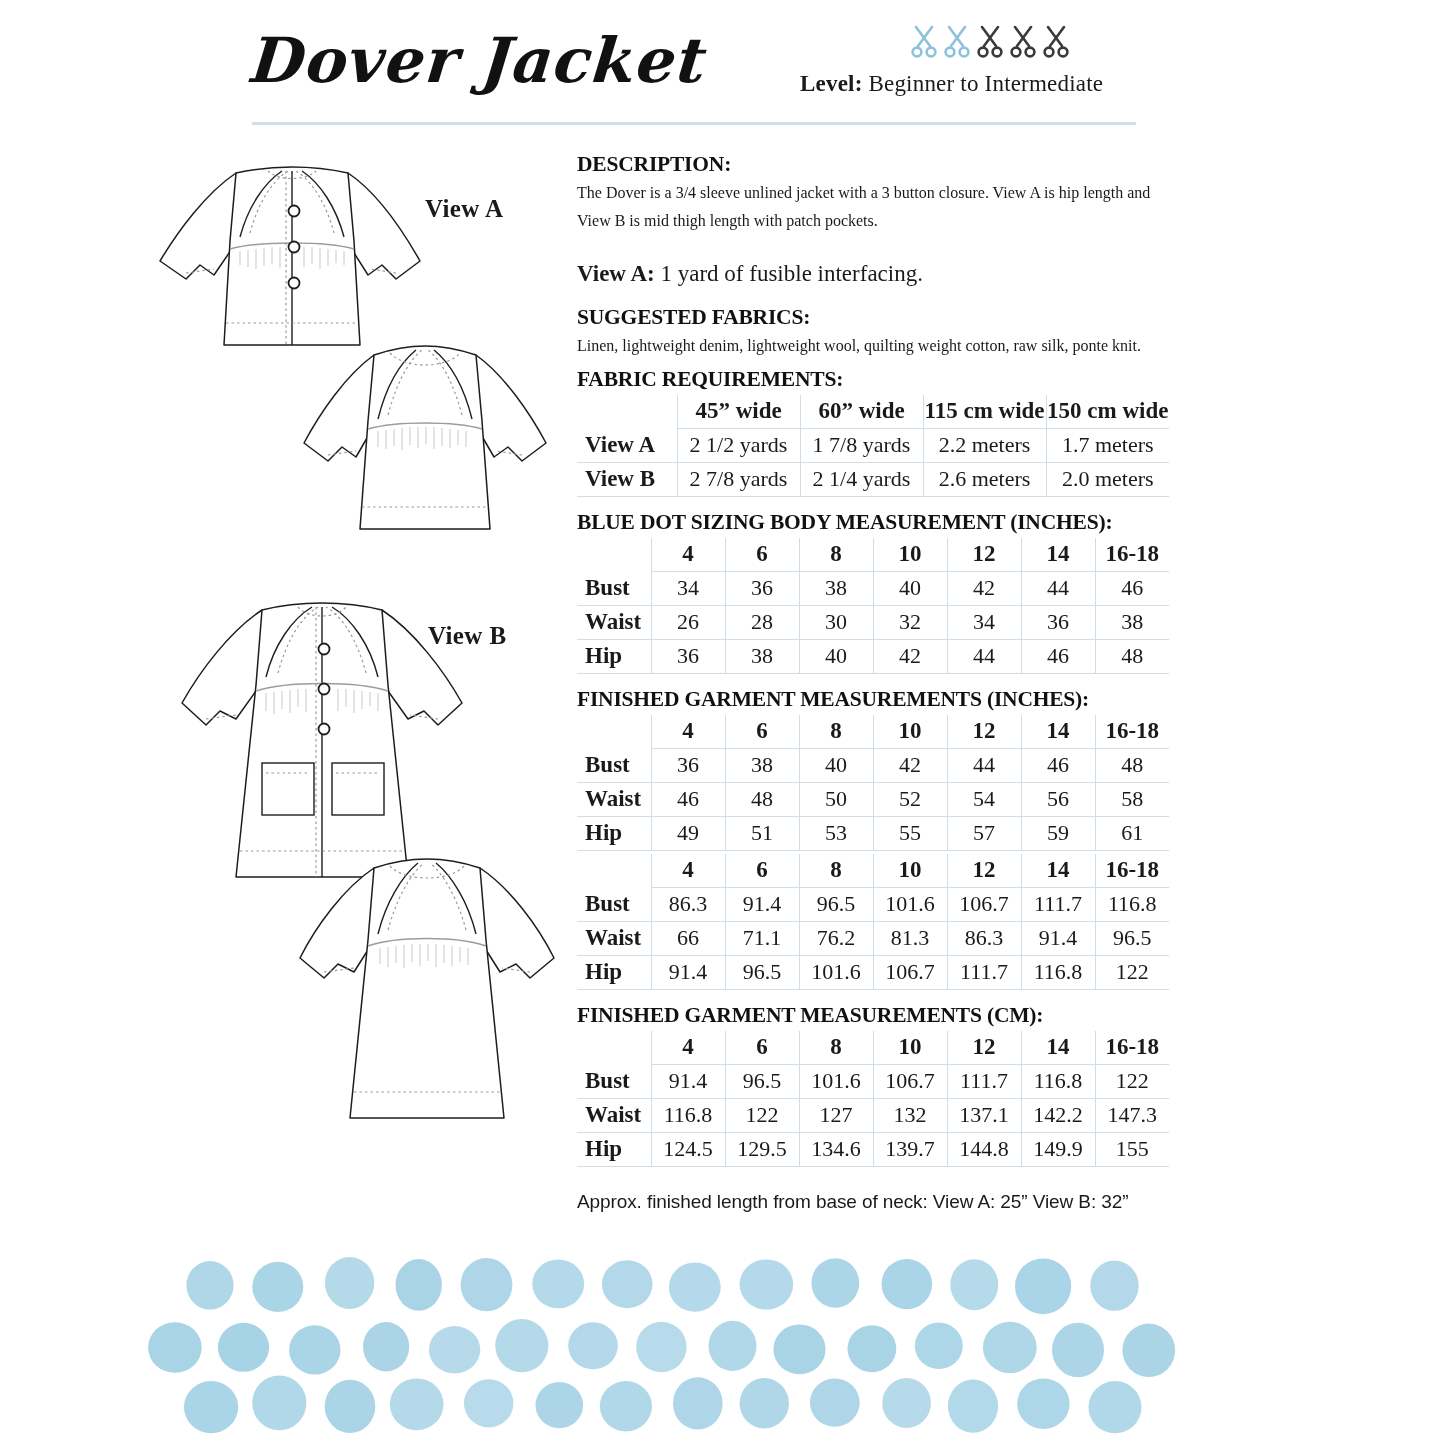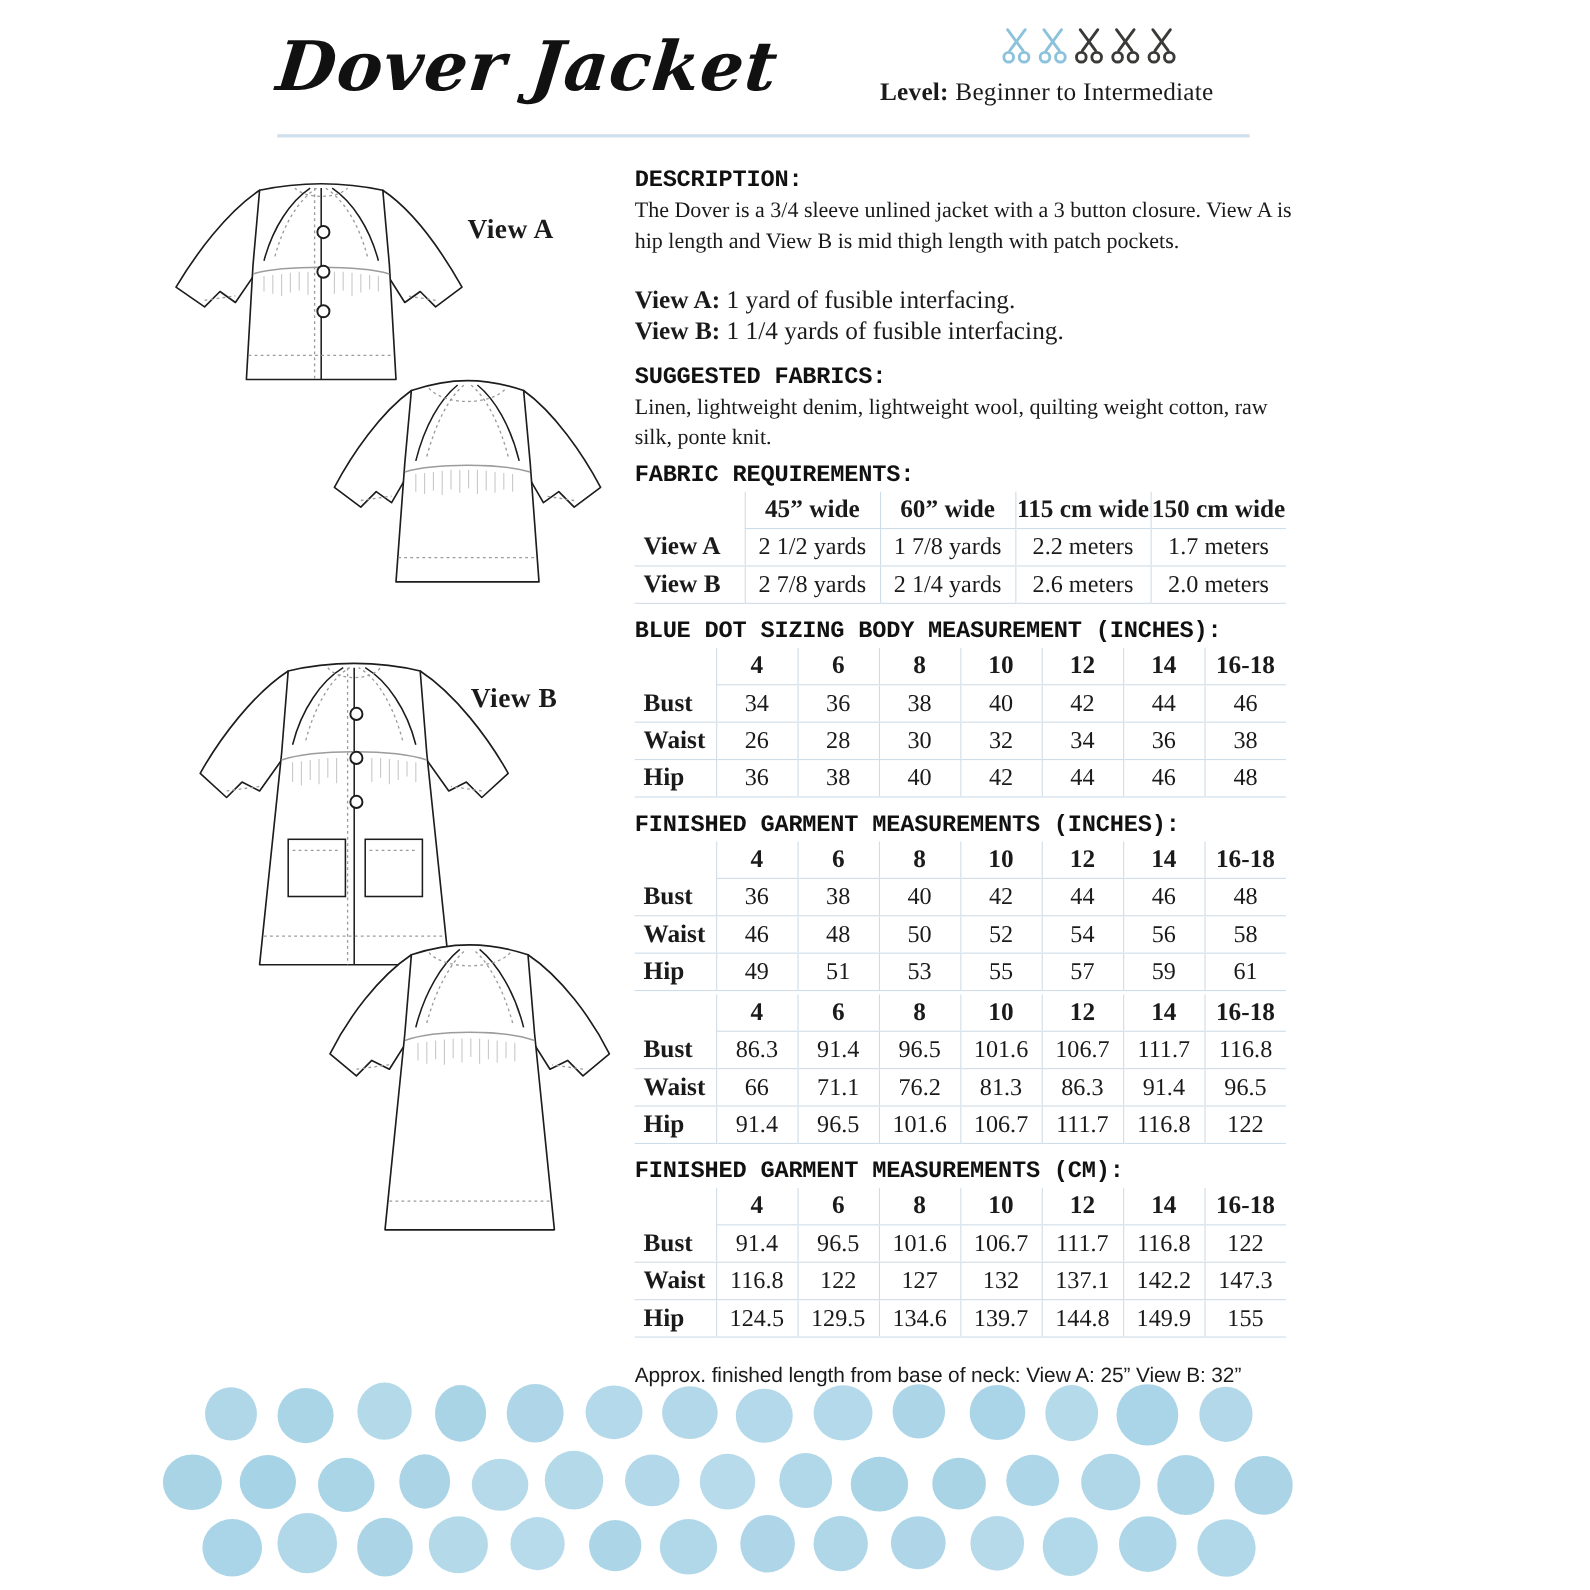--- a/index.html
+++ b/index.html
@@ -90,29 +90,29 @@
   .tech-svg { position: absolute; }
 
   
   #content {
     position: absolute;
     left: 577px;
     top: 152px;
     width: 600px;
   }
   .section-head {
-    font-family: Liberation Mono, monospace;
+    font-family: Liberation Serif, serif;
     font-weight: bold;
     font-size: 21.5px;
     letter-spacing: -0.2px;
     margin: 0 0 2px 0;
     color: #111;
   }
   .body-text {
-    font-size: 20px;
+    font-size: 16px;
     line-height: 27.5px;
     margin: 0;
   }
   .spacer-lg { height: 26px; }
   .spacer-md { height: 17px; }
   .spacer-sm { height: 8px; }
   .mat-line {
     font-size: 23px;
     line-height: 27.5px;
   }
@@ -416,21 +416,20 @@
 
 <div id="content">
 
   <h2 class="section-head">DESCRIPTION:</h2>
   <p class="body-text">The Dover is a 3/4 sleeve unlined jacket with a 3 button closure.  View A is hip length and View B is mid thigh length with patch pockets.</p>
 
   <div class="spacer-lg"></div>
 
   <div id="materials-list">
       <div class="mat-line"><b>View A:</b><span> 1 yard of fusible interfacing.</span></div>
-      <div class="mat-line"><b>View B:</b><span> 1 1/4 yards of fusible interfacing.</span></div>
     </div>
 
   <div class="spacer-md"></div>
 
   <h2 class="section-head">SUGGESTED FABRICS:</h2>
   <p class="body-text">Linen, lightweight denim, lightweight wool, quilting weight cotton, raw silk, ponte knit.</p>
 
   <div class="spacer-sm"></div>
 
   <h2 class="section-head">FABRIC REQUIREMENTS:</h2>

